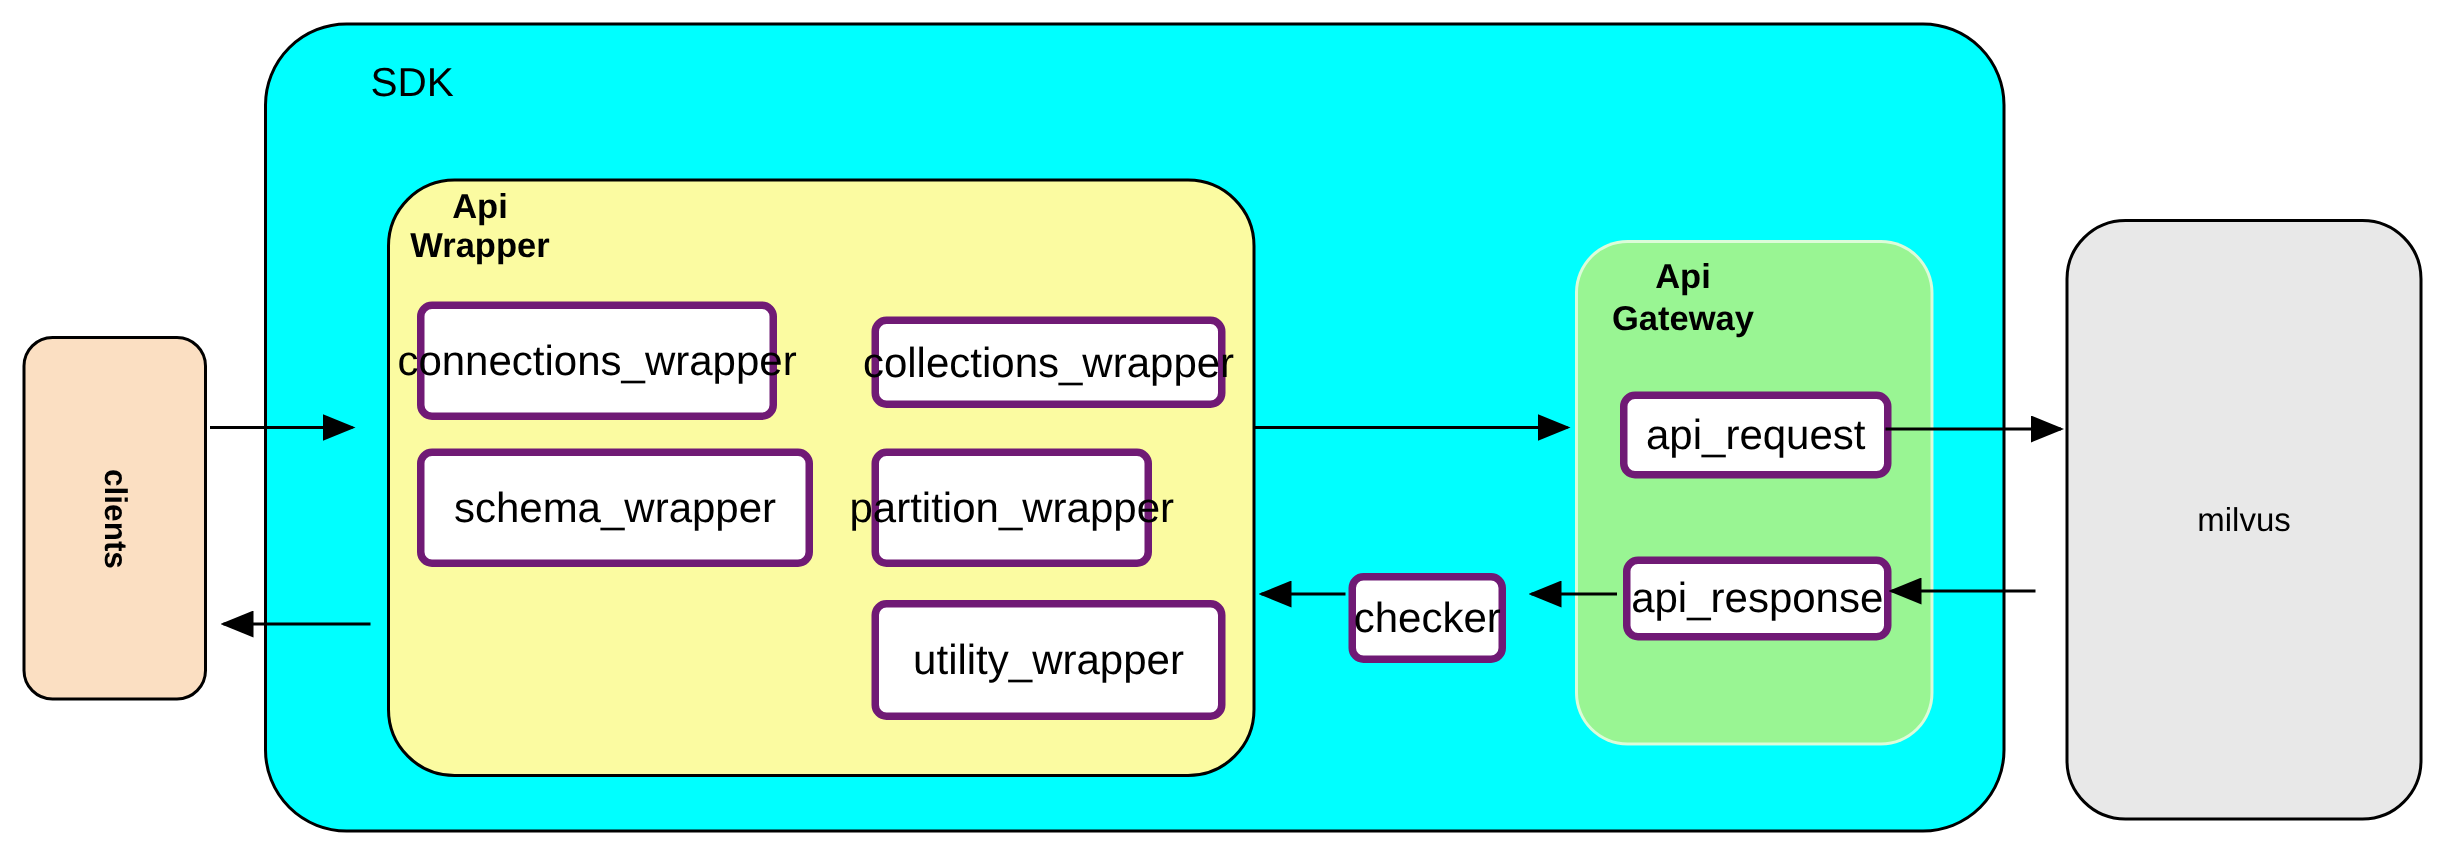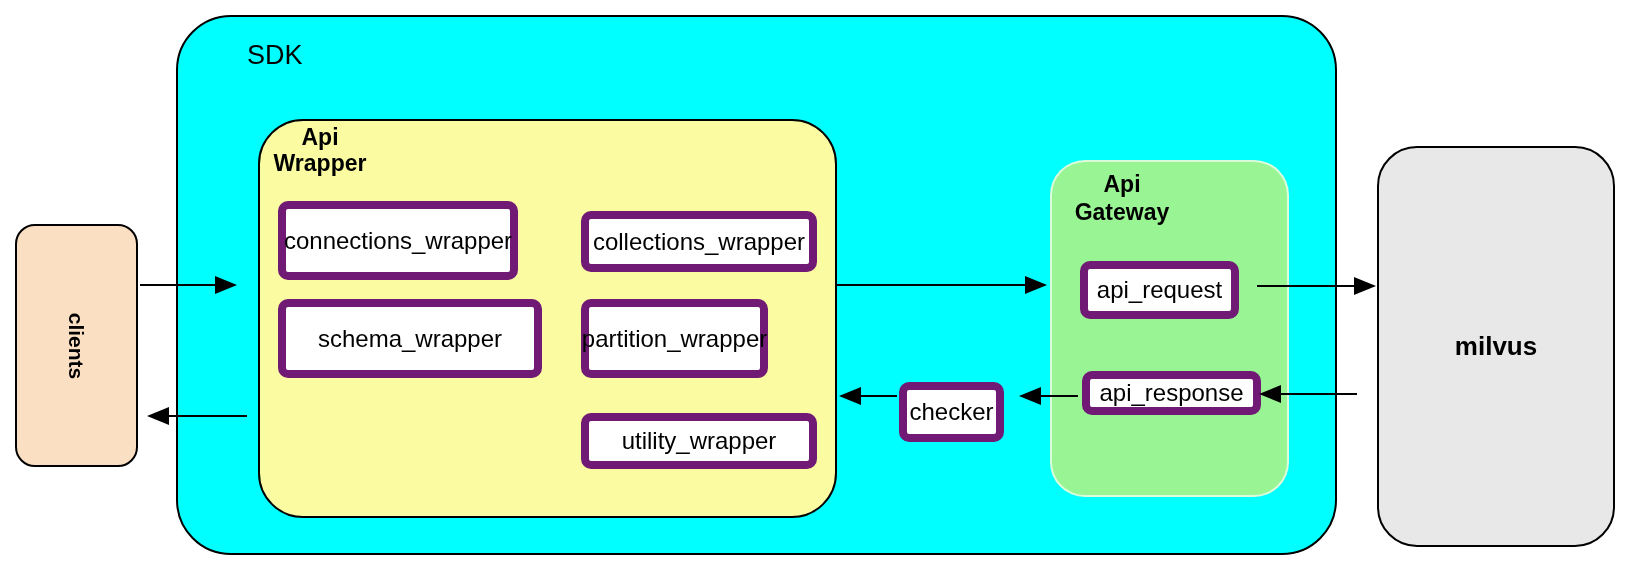--- a/index.html
+++ b/index.html
@@ -61,41 +61,41 @@
     text-align: center;
     font-weight: bold; font-size: 23px; line-height: 28px;
   }
   .milvus-node {
     left: 1377px; top: 146px; width: 238px; height: 401px;
     background: #e8e8e8;
     border: 2px solid #000000;
     border-radius: 40px;
     display: flex; align-items: center; justify-content: center;
   }
-  .milvus-label { font-weight: bold; font-size: 26px; }
+  .milvus-label { font-weight: normal; font-size: 22px; }
 
   
   .wbox {
     position: absolute;
     background: #ffffff;
-    border: 8px solid #701a75;
+    border: 5px solid #701a75;
     border-radius: 10px;
     display: flex; align-items: center; justify-content: center;
-    font-size: 24px;
+    font-size: 28px;
     white-space: nowrap;
   }
   .b-connections { left: 18px;  top: 80px;  width: 240px; height: 79px; }
   .b-collections { left: 321px; top: 90px;  width: 236px; height: 61px; }
   .b-schema      { left: 18px;  top: 178px; width: 264px; height: 79px; }
   .b-partition   { left: 321px; top: 178px; width: 187px; height: 79px; }
   .b-index       { left: 18px;  top: 279px; width: 240px; height: 80px; }
-  .b-utility     { left: 321px; top: 292px; width: 236px; height: 56px; }
+  .b-utility     { left: 321px; top: 279px; width: 236px; height: 80px; }
   .checker-box   { left: 721px; top: 351px; width: 105px; height: 60px; margin-top: 14px; }
-  .b-request     { left: 28px;  top: 99px;  width: 159px; height: 58px; }
-  .b-response    { left: 30px;  top: 209px; width: 179px; height: 44px; }
+  .b-request     { left: 28px;  top: 99px;  width: 181px; height: 58px; }
+  .b-response    { left: 30px;  top: 209px; width: 179px; height: 56px; }
 
   
   .arrows {
     position: absolute;
     left: 0; top: 0;
     width: 1634px; height: 574px;
     pointer-events: none;
     z-index: 10;
   }
   .arrows line { stroke: #000000; stroke-width: 2; }

